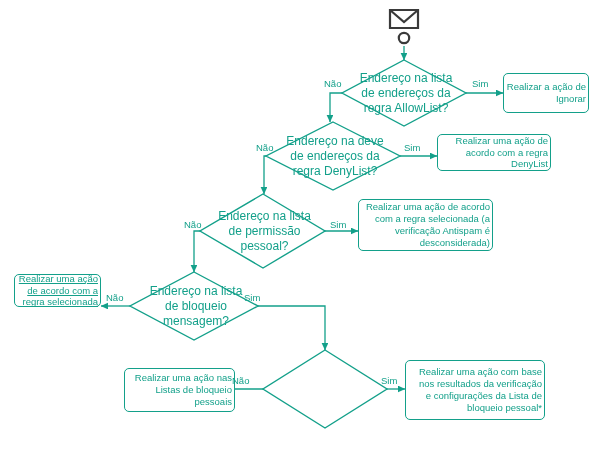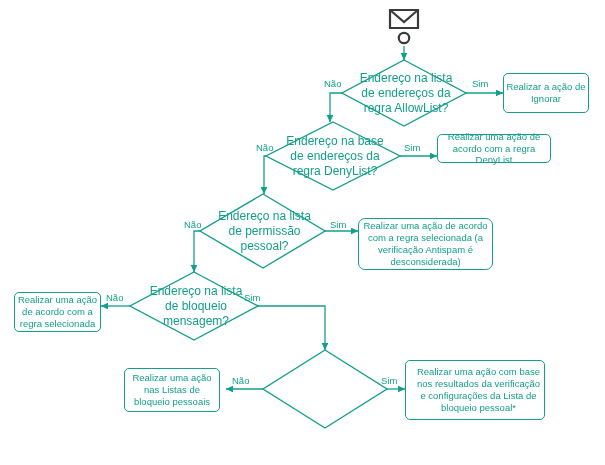--- a/index.html
+++ b/index.html
@@ -31,20 +31,21 @@
     text-align: center;
     color: #13a08a;
     font-size: 9.5px;
     line-height: 1.25;
     padding: 2px;
   }
   .rect {
     border: 1.4px solid #13a08a;
     border-radius: 5px;
     background: #ffffff;
+    text-align: right;
   }
   .diamond-wrap {
     position: absolute;
   }
   .diamond-text {
     position: absolute;
     left: 2px;
     top: 0;
     width: 100%;
     height: 100%;
@@ -121,42 +122,42 @@
       <path d="M4,6 L32,6 L32,24 L4,24 Z" fill="#ffffff" stroke="#3a3a3a" stroke-width="2.2"></path>
       <path d="M4,6 L18,18 L32,6" fill="none" stroke="#3a3a3a" stroke-width="2.2"></path>
       <circle cx="18" cy="34" r="5.2" fill="none" stroke="#3a3a3a" stroke-width="2.2"></circle>
     </svg>
   </div>
 
   <div class="diamond-wrap" style="left:342px; top:60px; width:124px; height:66px;">
     <div class="diamond-text">Endereço na lista de endereços da regra AllowList?</div>
   </div>
   <div class="diamond-wrap" style="left:266px; top:122px; width:134px; height:68px;">
-    <div class="diamond-text">Endereço na base de endereços da regra DenyList?</div>
+    <div class="diamond-text">Endereço na deve de endereços da regra DenyList?</div>
   </div>
   <div class="diamond-wrap" style="left:200px; top:194px; width:125px; height:74px;">
     <div class="diamond-text">Endereço na lista de permissão pessoal?</div>
   </div>
   <div class="diamond-wrap" style="left:130px; top:272px; width:128px; height:68px;">
     <div class="diamond-text">Endereço na lista de bloqueio mensagem?</div>
   </div>
 
   <div class="node rect" style="left:503px; top:73px; width:86px; height:40px;">
     <span>Realizar a ação de Ignorar</span>
   </div>
-  <div class="node rect" style="left:437px; top:134px; width:114px; height:29px;">
+  <div class="node rect" style="left:437px; top:134px; width:114px; height:37px;">
     <span>Realizar uma ação de acordo com a regra DenyList</span>
   </div>
-  <div class="node rect" style="left:358px; top:218px; width:135px; height:52px;border-radius:7px;">
+  <div class="node rect" style="left:358px; top:199px; width:135px; height:52px;">
     <span>Realizar uma ação de acordo com a regra selecionada (a verificação Antispam é desconsiderada)</span>
   </div>
-  <div class="node rect" style="left:14px; top:292px; width:87px; height:40px;">
+  <div class="node rect" style="left:14px; top:274px; width:87px; height:33px;text-decoration:underline;">
     <span>Realizar uma ação de acordo com a regra selecionada</span>
   </div>
-  <div class="node rect" style="left:124px; top:368px; width:96px; height:44px;">
+  <div class="node rect" style="left:124px; top:368px; width:111px; height:44px;">
     <span>Realizar uma ação nas Listas de bloqueio pessoais</span>
   </div>
   <div class="node rect" style="left:405px; top:360px; width:140px; height:60px;padding-left:9px;">
     <span>Realizar uma ação com base nos resultados da verificação e configurações da Lista de bloqueio pessoal*</span>
   </div>
 
   <div class="edge-label" style="left:324px; top:78px;">Não</div>
   <div class="edge-label" style="left:472px; top:78px;">Sim</div>
   <div class="edge-label" style="left:256px; top:142px;">Não</div>
   <div class="edge-label" style="left:404px; top:142px;">Sim</div>

